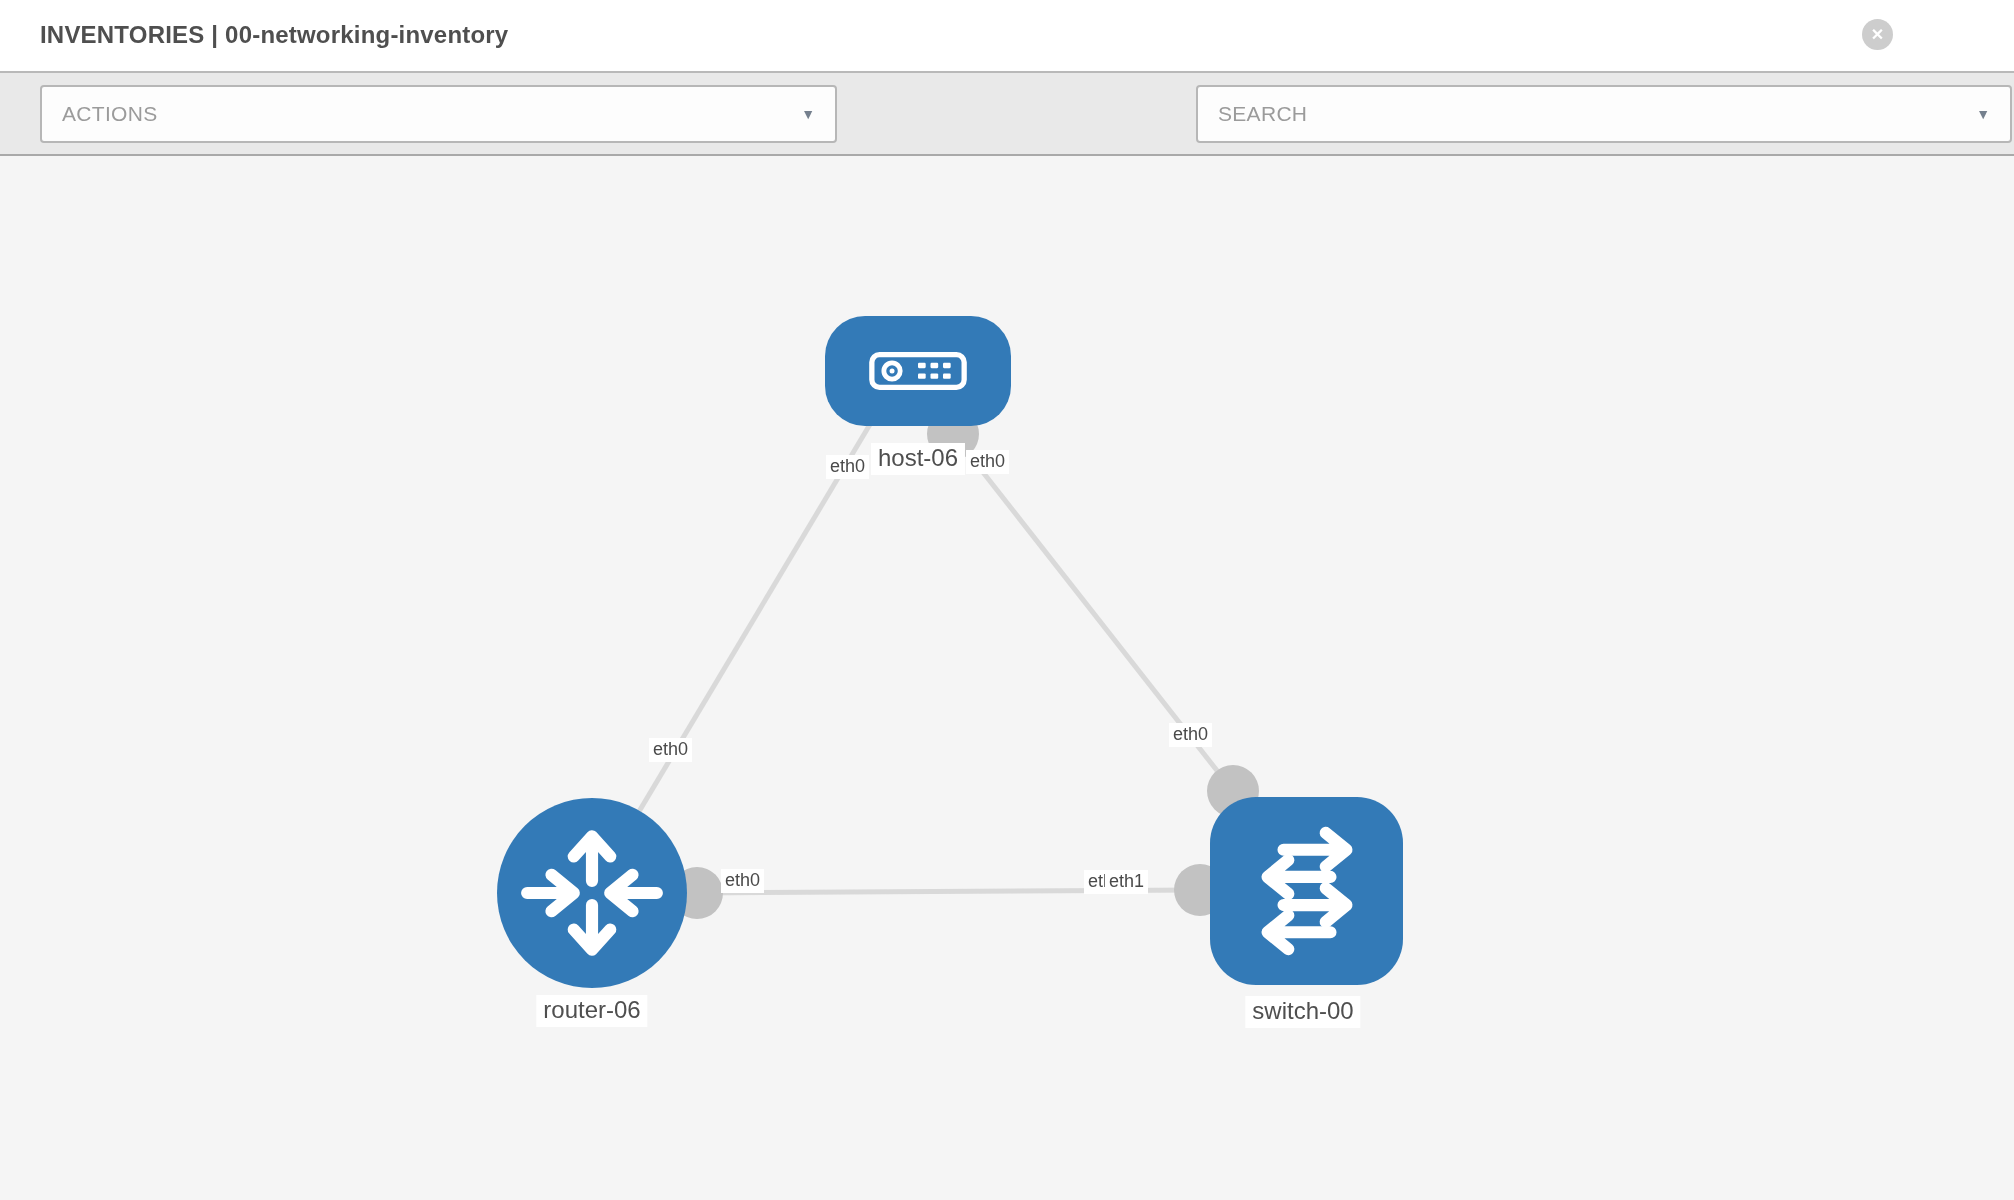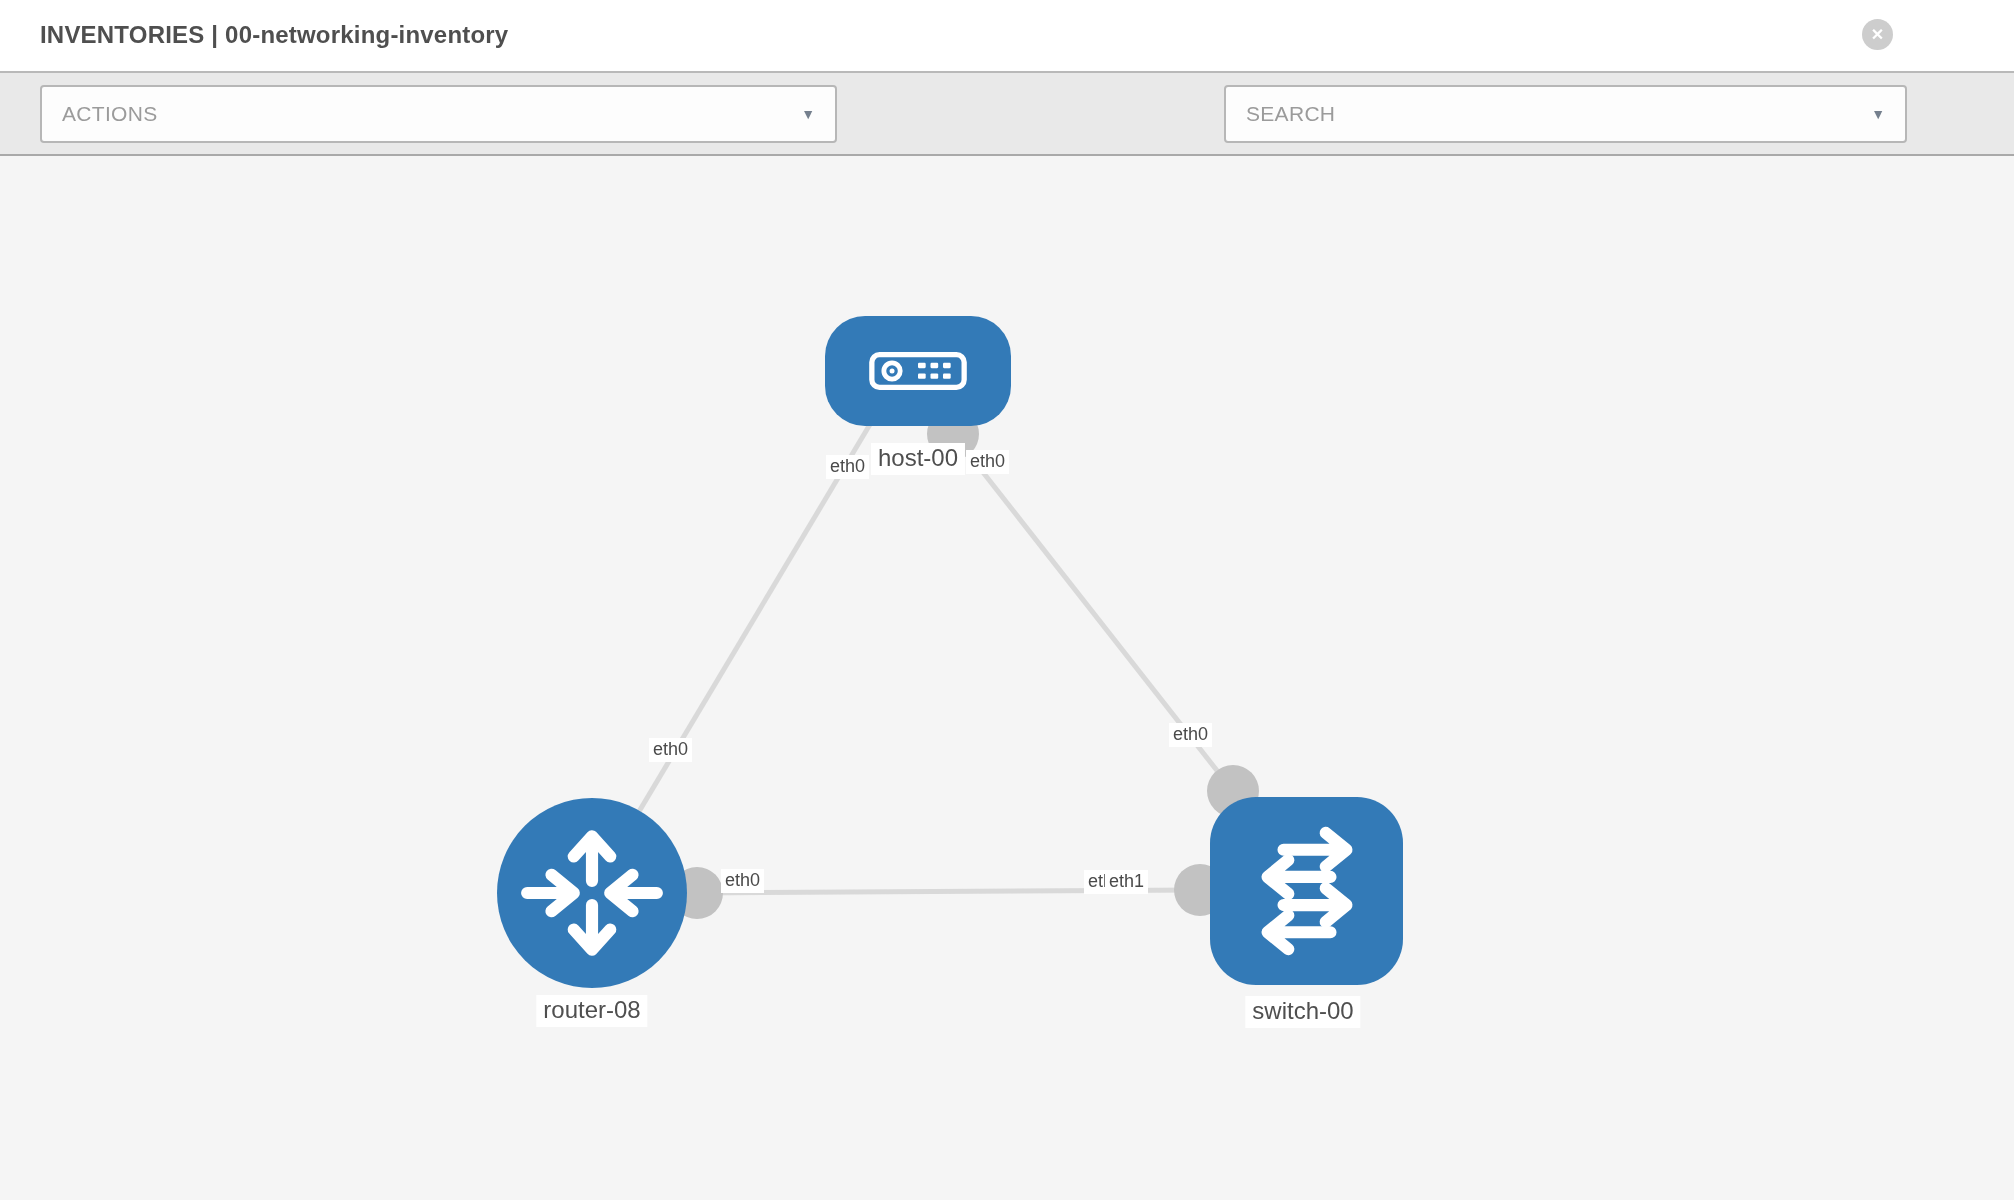--- a/index.html
+++ b/index.html
@@ -33,21 +33,21 @@
     border-top: 2px solid #b9b9b9;
     border-bottom: 2px solid #a9a9a9;
   }
   .dd {
     position: absolute; top: 12px; height: 58px;
     background: #fdfdfd; border: 2px solid #b7b7b7; border-radius: 4px;
     display: flex; align-items: center; justify-content: space-between;
     padding: 0 20px; cursor: pointer;
   }
   .dd-actions { left: 40px;  width: 797px; }
-  .dd-search  { left: 1224px; width: 683px; }
+  .dd-search  { left: 1196px; width: 816px; }
   .dd .dd-label { font-size: 21px; color: #9b9b9b; letter-spacing: 0.3px; }
   .dd .caret   { font-size: 14px; color: #75808e; }
   .tool-icon {
     position: absolute; top: 99px; width: 32px; height: 32px; cursor: pointer;
     display: flex; align-items: center; justify-content: center;
   }
   .tool-icon svg { width: 30px; height: 30px; fill: #8b8b8b; }
   .tool-icon.wrench { left: 1051px; }
   .tool-icon.key    { left: 1117px; }
 
@@ -198,22 +198,22 @@
 
   <div class="node node-switch">
     <svg width="150" height="150" viewBox="-80 -80 160 160" fill="none" stroke="#fff" stroke-width="13" stroke-linecap="round" stroke-linejoin="round">
       <path d="M-25 -44 H38 M20 -62 L42 -44 L20 -26"></path>
       <path d="M25 -15 H-38 M-20 -33 L-42 -15 L-20 3"></path>
       <path d="M-25 15 H38 M20 -3 L42 15 L20 33"></path>
       <path d="M25 44 H-38 M-20 26 L-42 44 L-20 62"></path>
     </svg>
   </div>
 
-  <div class="node-label lbl-host">host-00</div>
-  <div class="node-label lbl-router">router-08</div>
+  <div class="node-label lbl-host">host-06</div>
+  <div class="node-label lbl-router">router-06</div>
   <div class="node-label lbl-switch">switch-00</div>
 
   <div class="iface-label if-host-left">eth0</div>
   <div class="iface-label if-host-right">eth0</div>
   <div class="iface-label if-e1-router">eth0</div>
   <div class="iface-label if-e3-router">eth0</div>
   <div class="iface-label if-switch-top">eth0</div>
   <div class="if-overlap iface-label" style="padding:0;background:none;">
     <span class="ghost">eth1</span><span class="front">eth1</span>
   </div>

